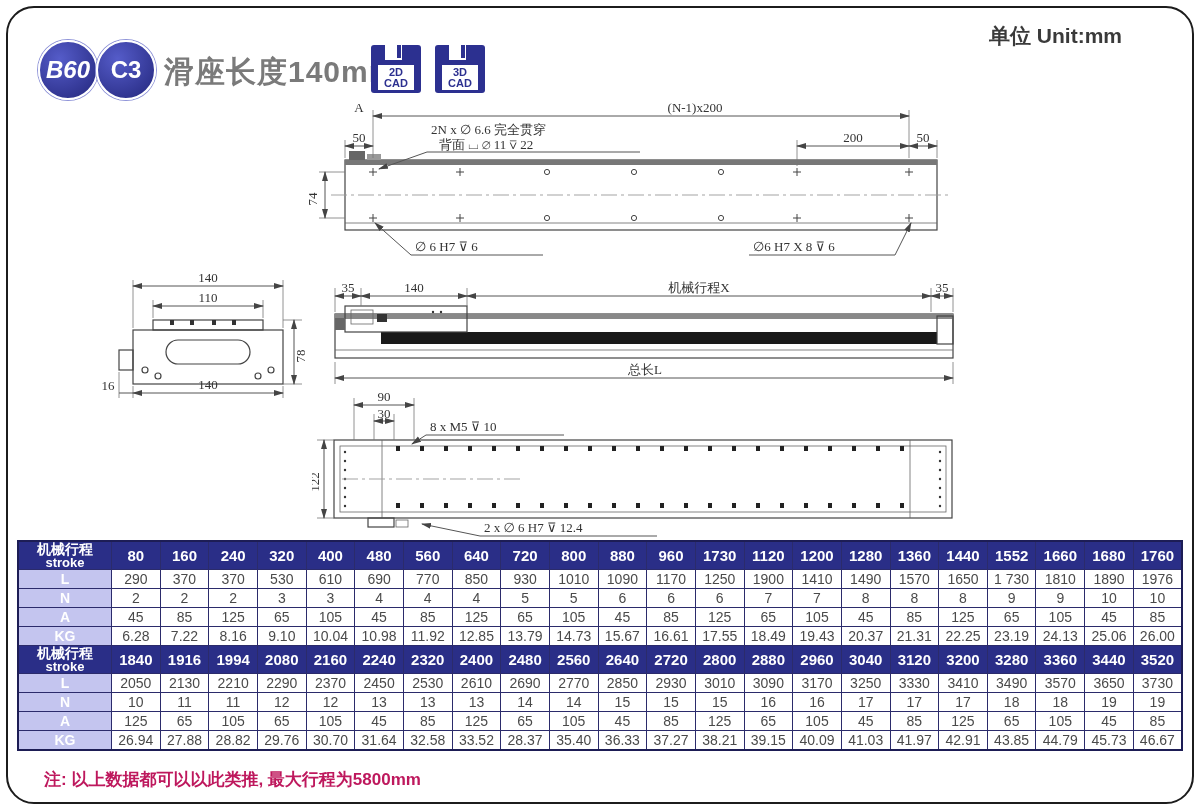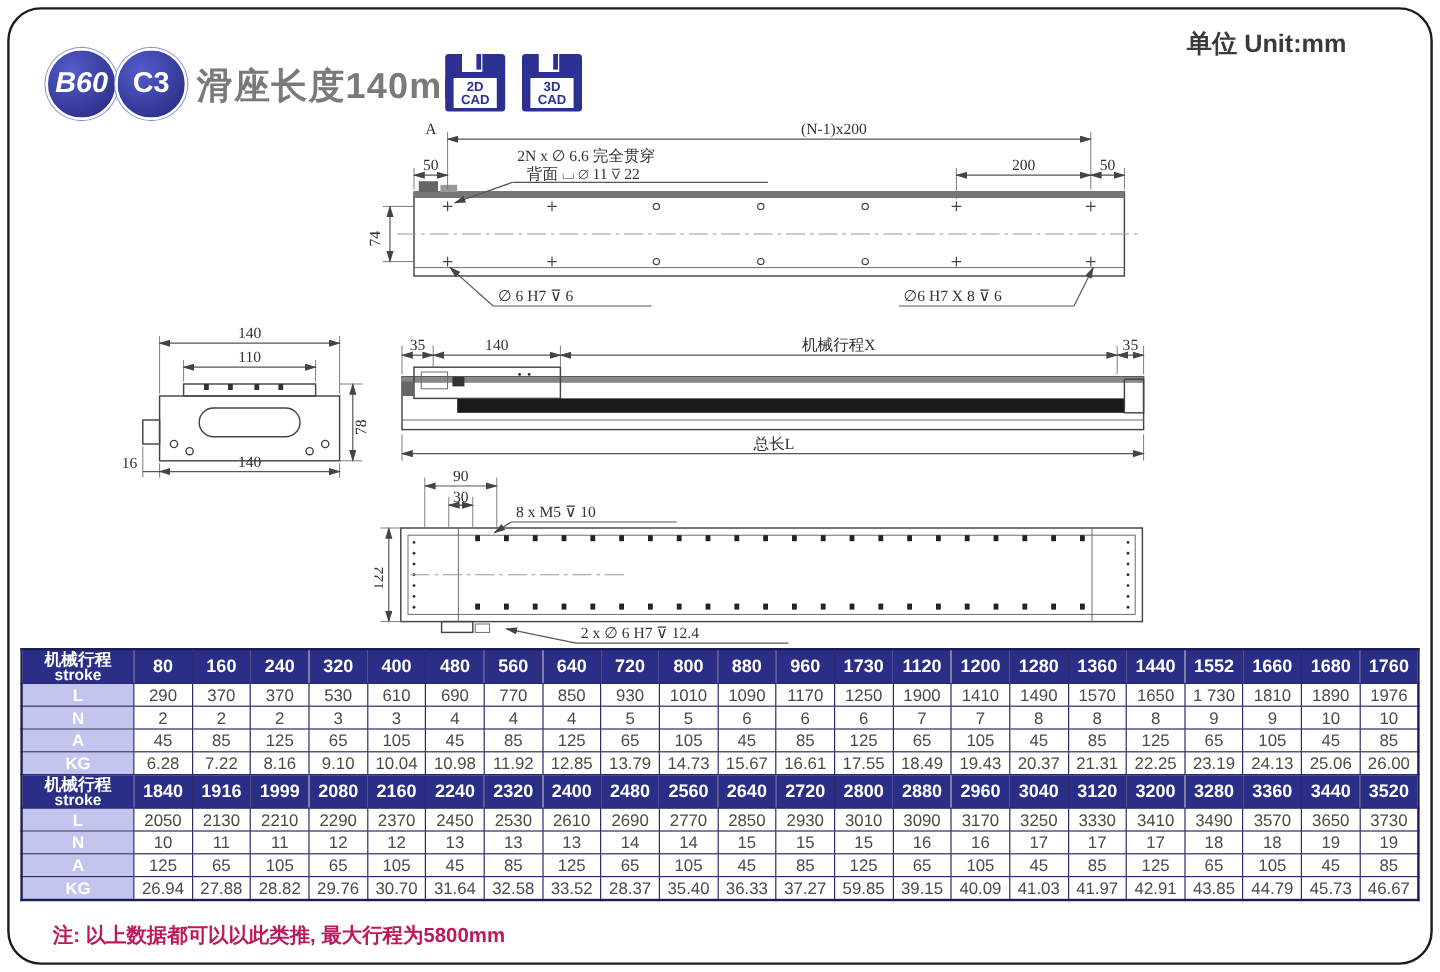--- a/index.html
+++ b/index.html
@@ -436,21 +436,21 @@
       </tr>
     </tbody>
   <tbody>
       <tr class="hdr">
         <th class="lblh">
           <div class="l1">机械行程</div>
           <div class="l2">stroke</div>
         </th>
         <th>1840</th>
         <th>1916</th>
-        <th>1999</th>
+        <th>1994</th>
         <th>2080</th>
         <th>2160</th>
         <th>2240</th>
         <th>2320</th>
         <th>2400</th>
         <th>2480</th>
         <th>2560</th>
         <th>2640</th>
         <th>2720</th>
         <th>2800</th>
@@ -546,21 +546,21 @@
         <td>28.82</td>
         <td>29.76</td>
         <td>30.70</td>
         <td>31.64</td>
         <td>32.58</td>
         <td>33.52</td>
         <td>28.37</td>
         <td>35.40</td>
         <td>36.33</td>
         <td>37.27</td>
-        <td>59.85</td>
+        <td>38.21</td>
         <td>39.15</td>
         <td>40.09</td>
         <td>41.03</td>
         <td>41.97</td>
         <td>42.91</td>
         <td>43.85</td>
         <td>44.79</td>
         <td>45.73</td>
         <td>46.67</td>
       </tr>

